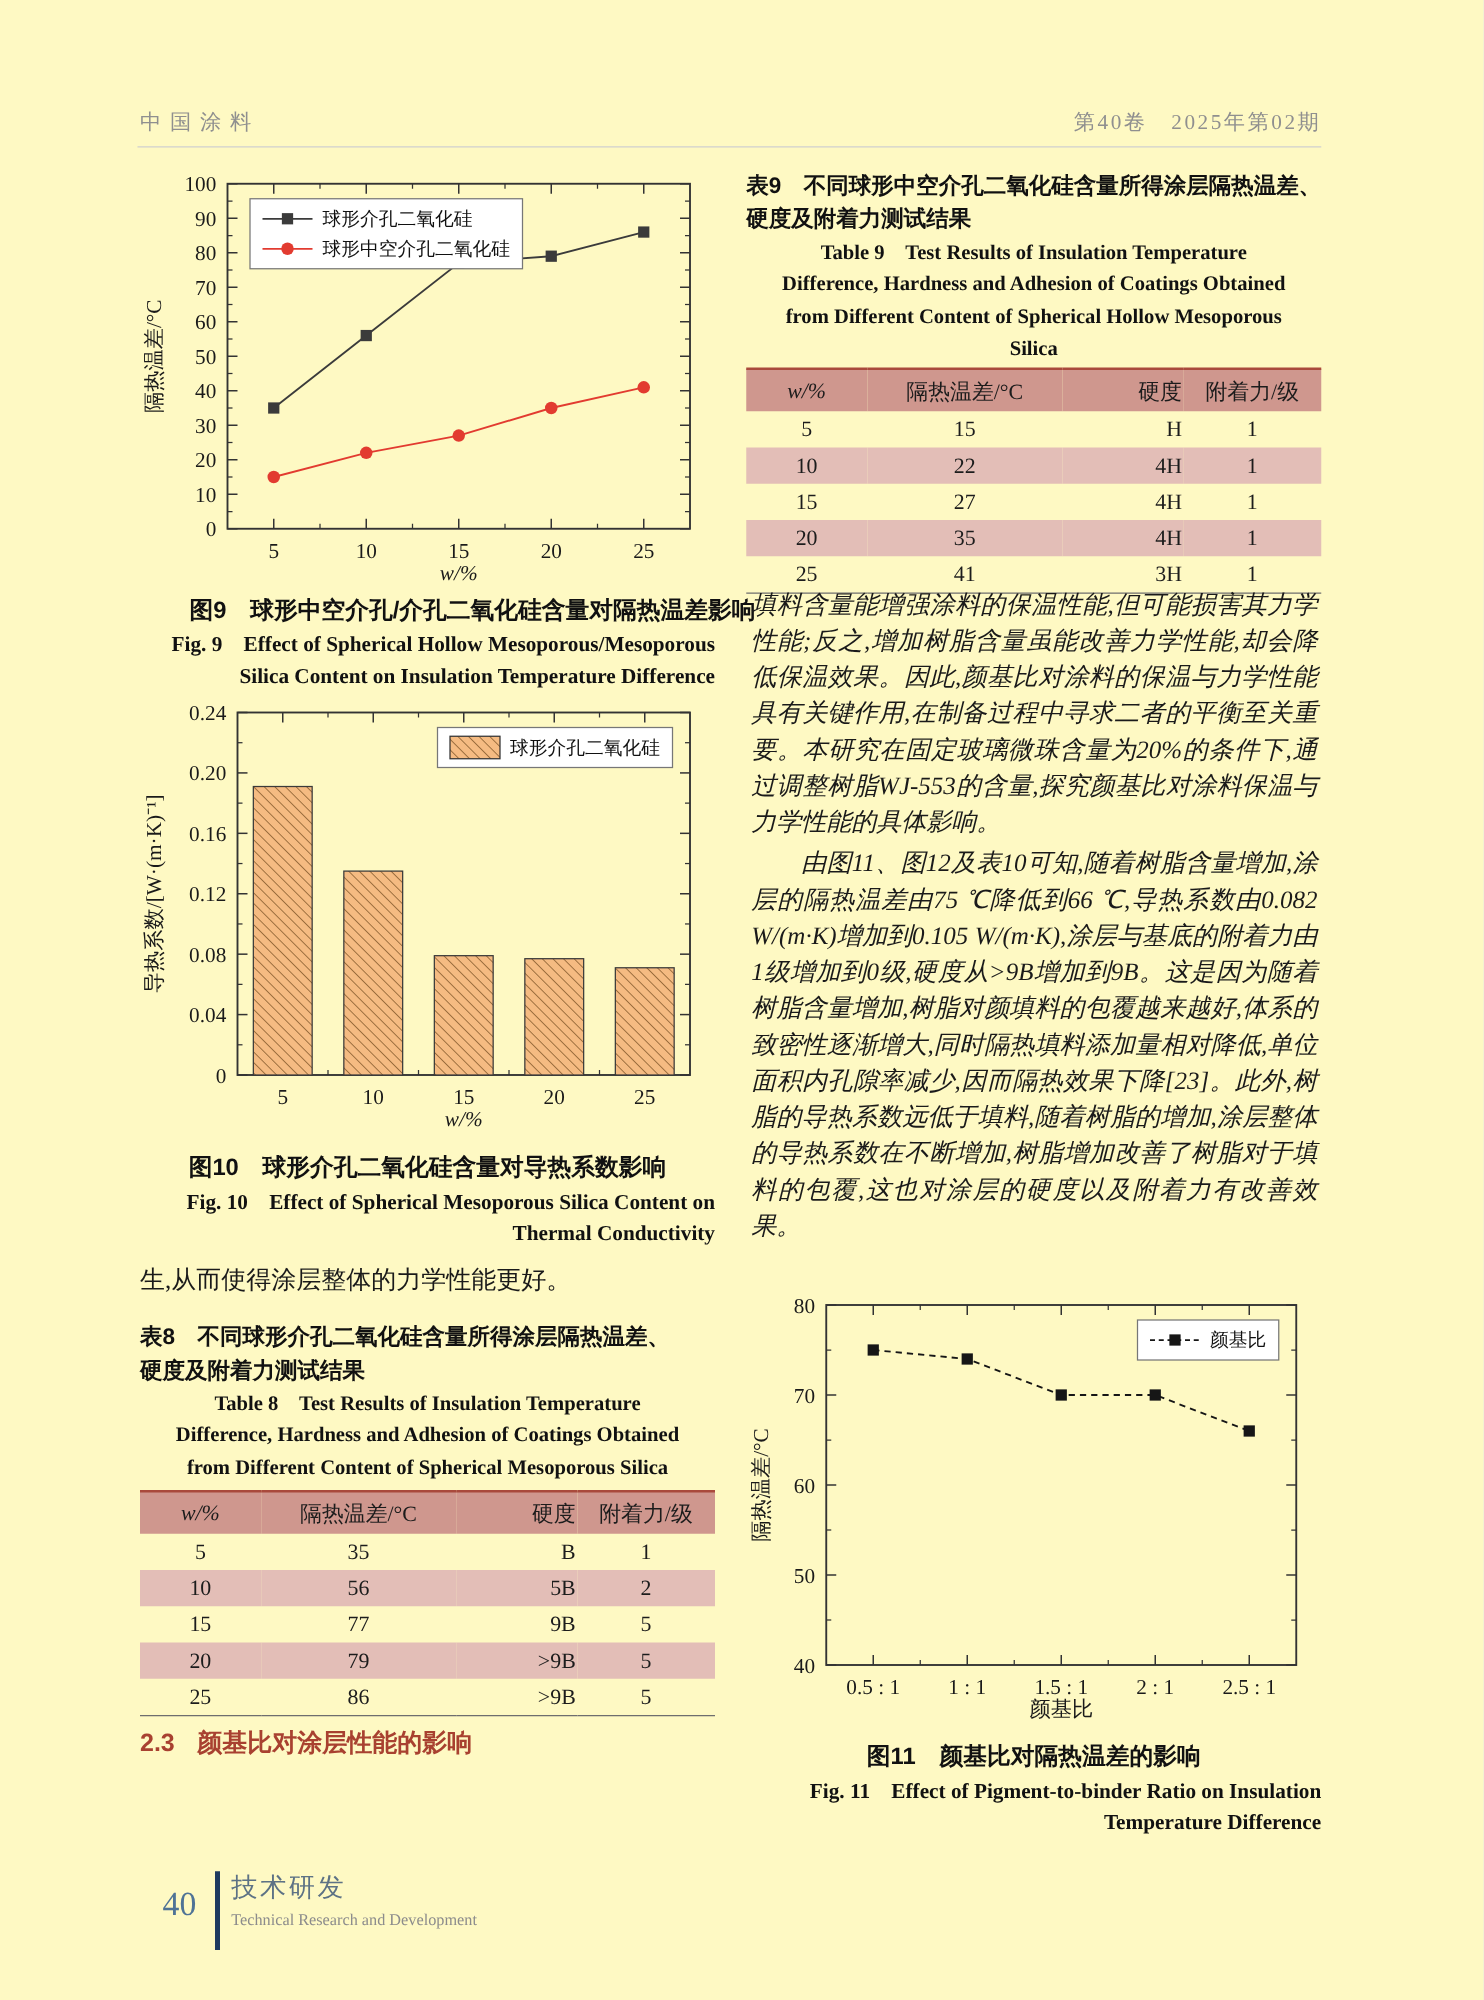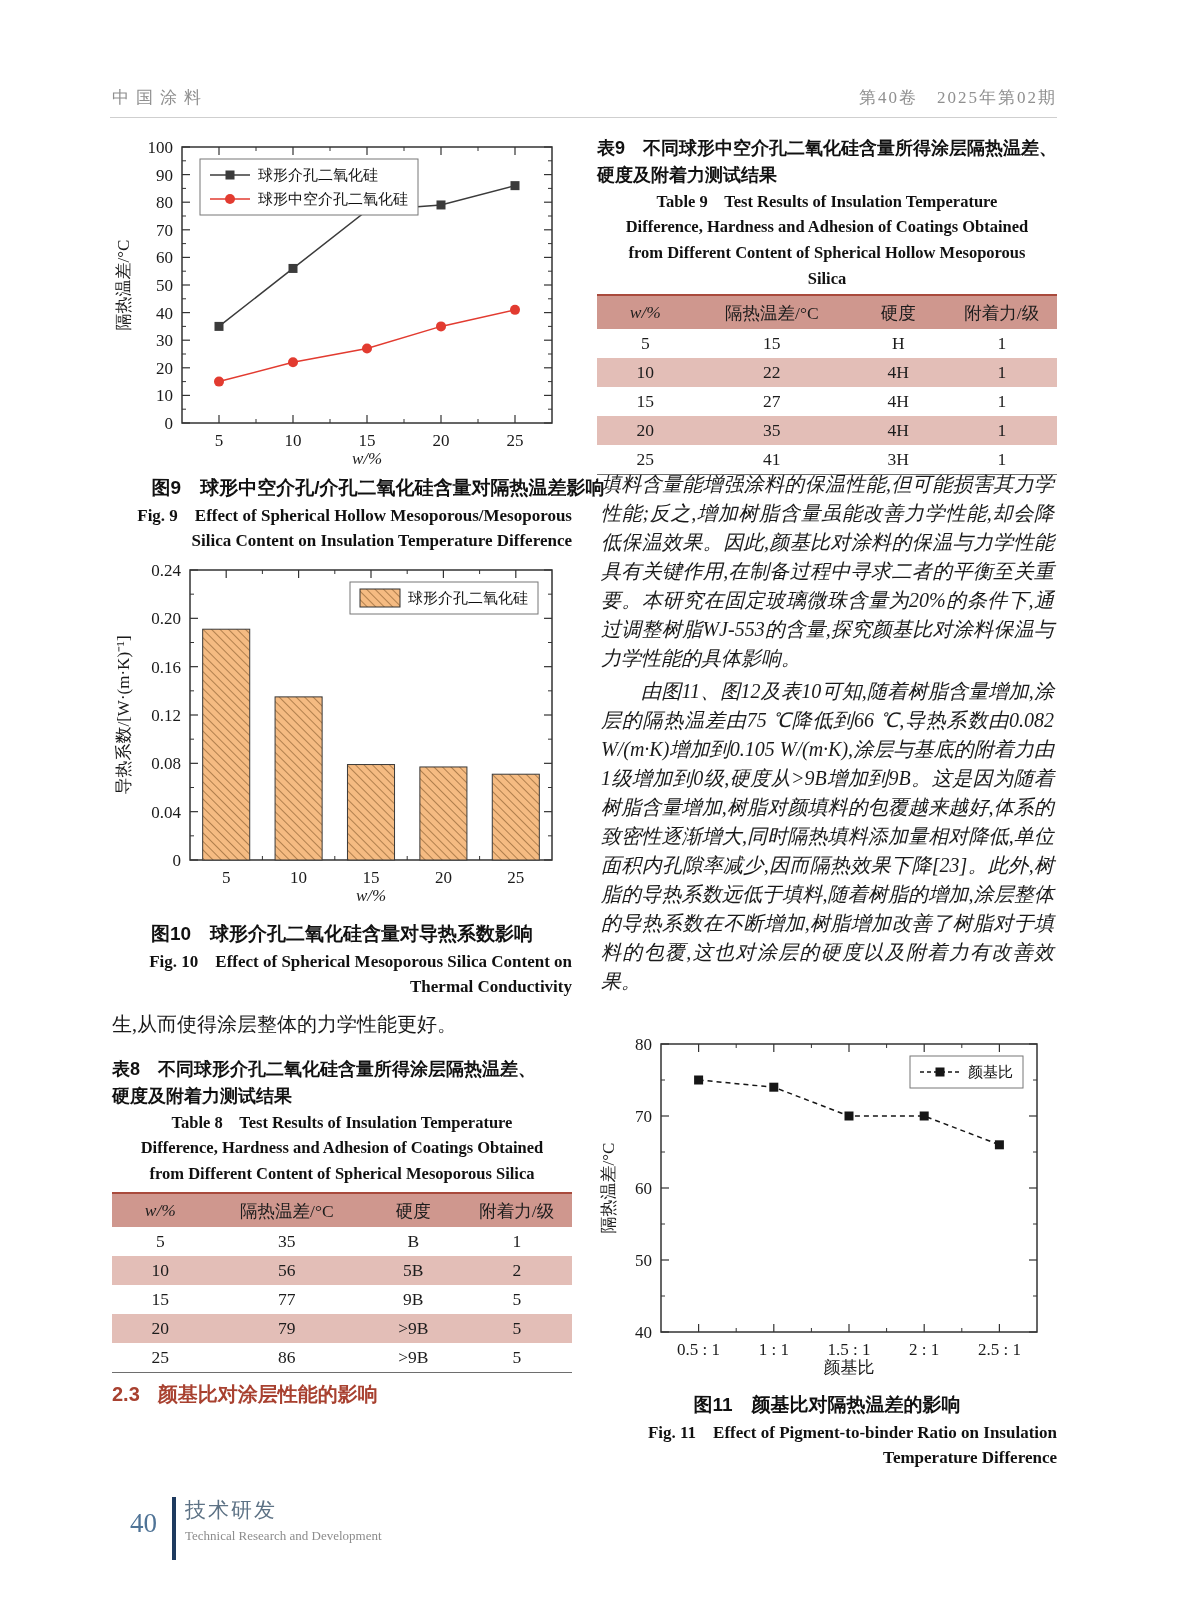--- a/index.html
+++ b/index.html
@@ -1,16 +1,16 @@
 <!DOCTYPE html>
 <html><head>
 <meta charset="utf-8">
 <style>
   html,body{margin:0;padding:0;background:#e8e8e8;}
-  .page{position:relative;width:1187px;height:1600px;margin:0 auto;background:#ffffff;
+  .page{position:relative;width:1187px;height:1600px;margin:0 auto;background:#fef9c3;
         font-family:"Liberation Serif", serif;color:#222;overflow:hidden;}
   .abs{position:absolute;}
   
   #journal{left:112px;top:86px;font-size:17px;color:#8f8f8f;letter-spacing:7px;}
   #issue{left:597px;top:86px;width:460px;text-align:right;font-size:17px;color:#8f8f8f;letter-spacing:2px;}
   #hrule{left:110px;top:117px;width:947px;border-top:1.5px solid #cfcfcf;height:0;}
   
   .chart{left:112px;}
   #fig9{top:133px;width:460px;height:338px;}
   #fig10{top:556px;width:460px;height:352px;}
@@ -37,21 +37,21 @@
   #t8en1{left:112px;top:1112px;} #t8en2{left:112px;top:1138px;} #t8en3{left:112px;top:1164px;}
   
   .data-table{border-collapse:collapse;width:460px;font-size:17.5px;text-align:center;color:#1c1c1c;}
   .data-table th{background:#cf978e;font-weight:normal;height:31px;border-top:2.5px solid #a94a3c;}
   .data-table th:first-child{font-style:italic;}
   .data-table td{height:27px;}
   .data-table tr.alt td{background:#e3beb7;}
   .data-table tr.last td{border-bottom:1.6px solid #6e6e6e;}
   .data-table th:nth-child(1),.data-table td:nth-child(1){width:21%;}
   .data-table th:nth-child(2),.data-table td:nth-child(2){width:34%;}
-  .data-table th:nth-child(3),.data-table td:nth-child(3){width:21%;}
+  .data-table th:nth-child(3),.data-table td:nth-child(3){width:21%;text-align:right;}
   .data-table th:nth-child(4),.data-table td:nth-child(4){width:24%;}
   #table9{left:597px;top:294px;}
   #table8{left:112px;top:1192px;}
   
   .para{width:461px;font-size:20px;line-height:29px;text-align:justify;color:#1a1a1a;}
   #rpara{left:597px;top:466px;}
   #rpara p{margin:4px;font-style:italic;}
   #rpara p.ind{text-indent:2em;}
   #lcont{left:112px;top:1010px;}
   #lpara{left:112px;top:1414px;line-height:34px;}

